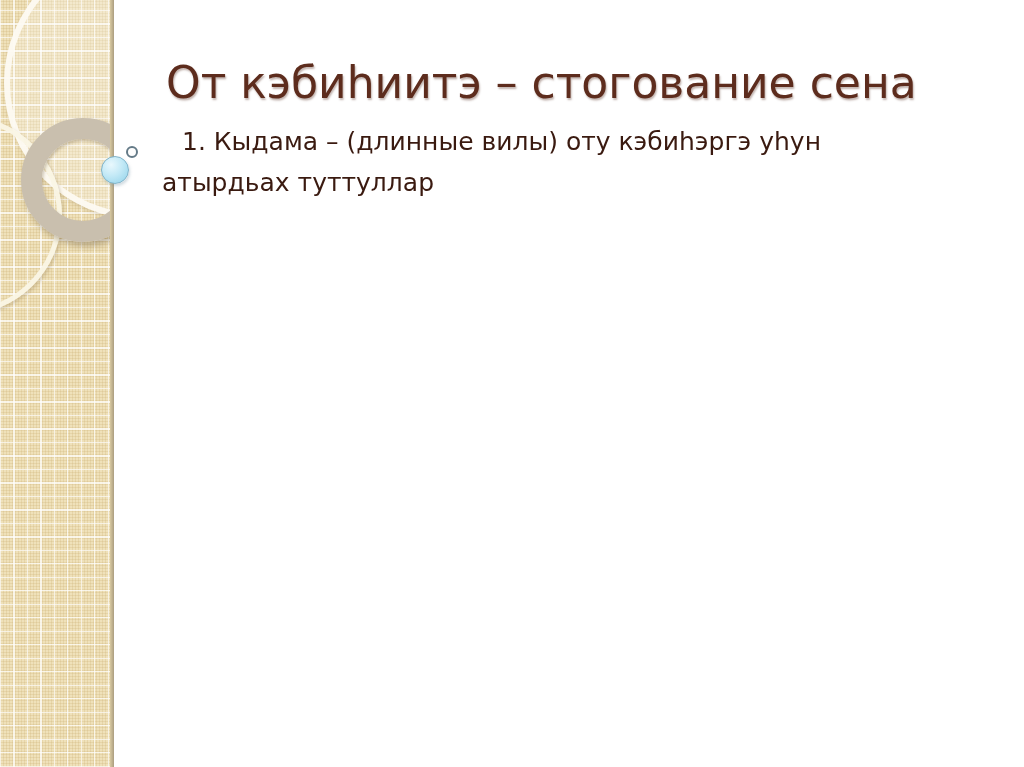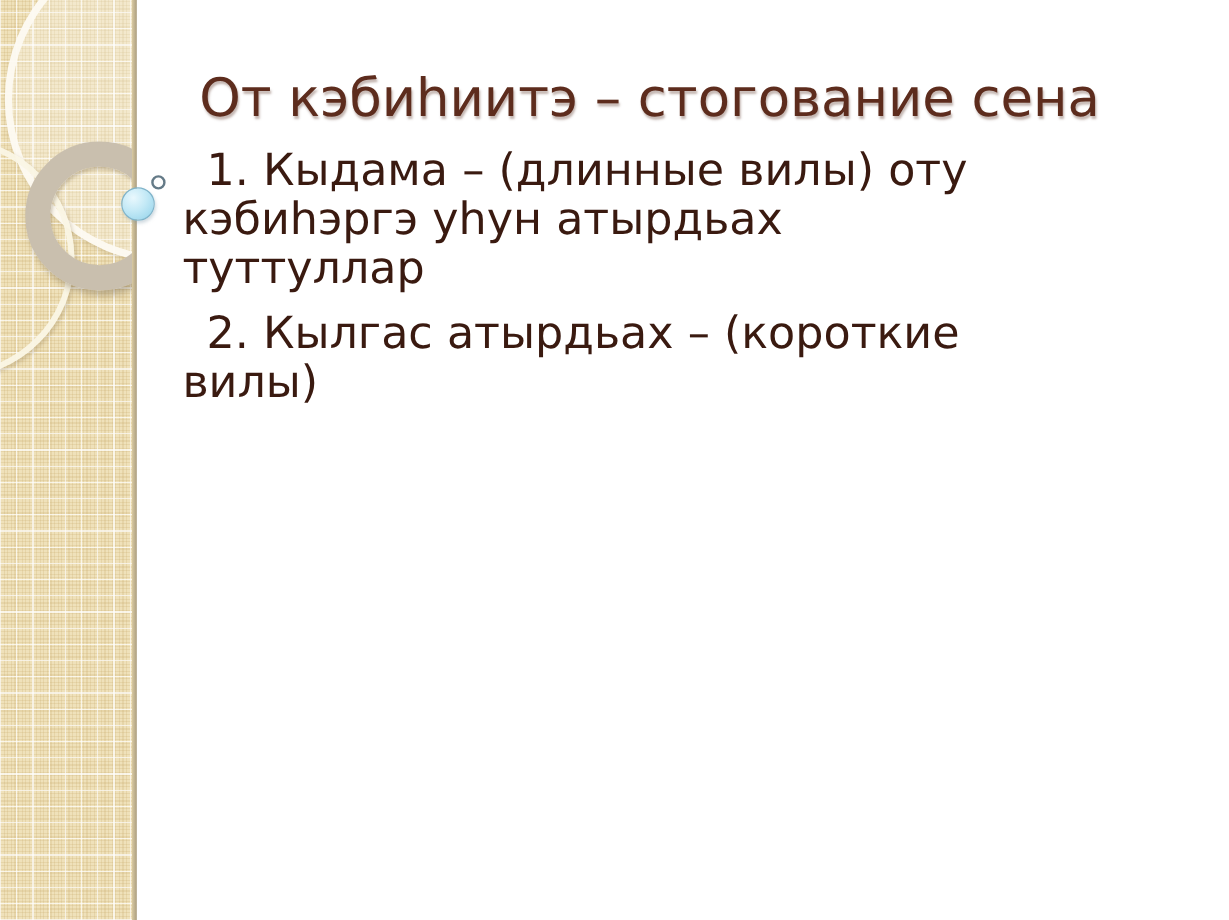--- a/index.html
+++ b/index.html
@@ -98,23 +98,23 @@
     text-shadow: 1px 2px 2px rgba(80, 40, 25, 0.35);
     white-space: nowrap;
   }
 
   .body-text {
     position: absolute;
     left: 146px; top: 121px;
     width: 710px;
   }
   .body-text p {
-    margin: 0 0 13px 6px;
+    margin: 0 0 13px 16px;
     max-width: 700px;
-    font-size: 37px;
+    font-size: 25px;
     line-height: 41px;
     text-indent: 20px;
     color: #3a1a10;
   }
 </style>
 </head>
 <body>
 
 <div class="slide">
 
@@ -125,16 +125,15 @@
   </div>
   <div class="sidebar-edge"></div>
 
   <div class="sphere-blue"></div>
   <div class="circle-small"></div>
 
   <h1 class="title">От кэбиһиитэ – стогование сена</h1>
 
   <div class="body-text">
     <p>1. Кыдама – (длинные вилы) оту кэбиһэргэ уһун атырдьах туттуллар</p>
-    <p>2. Кылгас атырдьах – (короткие вилы)</p>
   </div>
 
 </div>
 
 </body></html>

